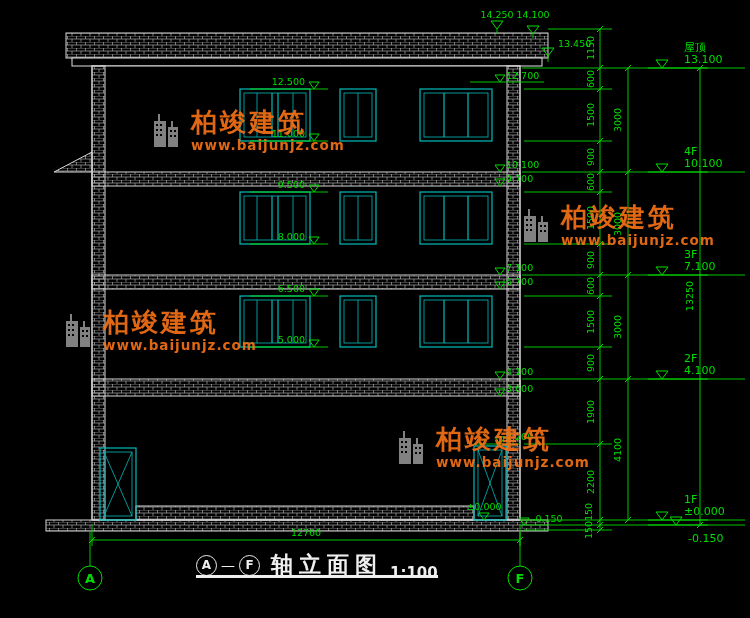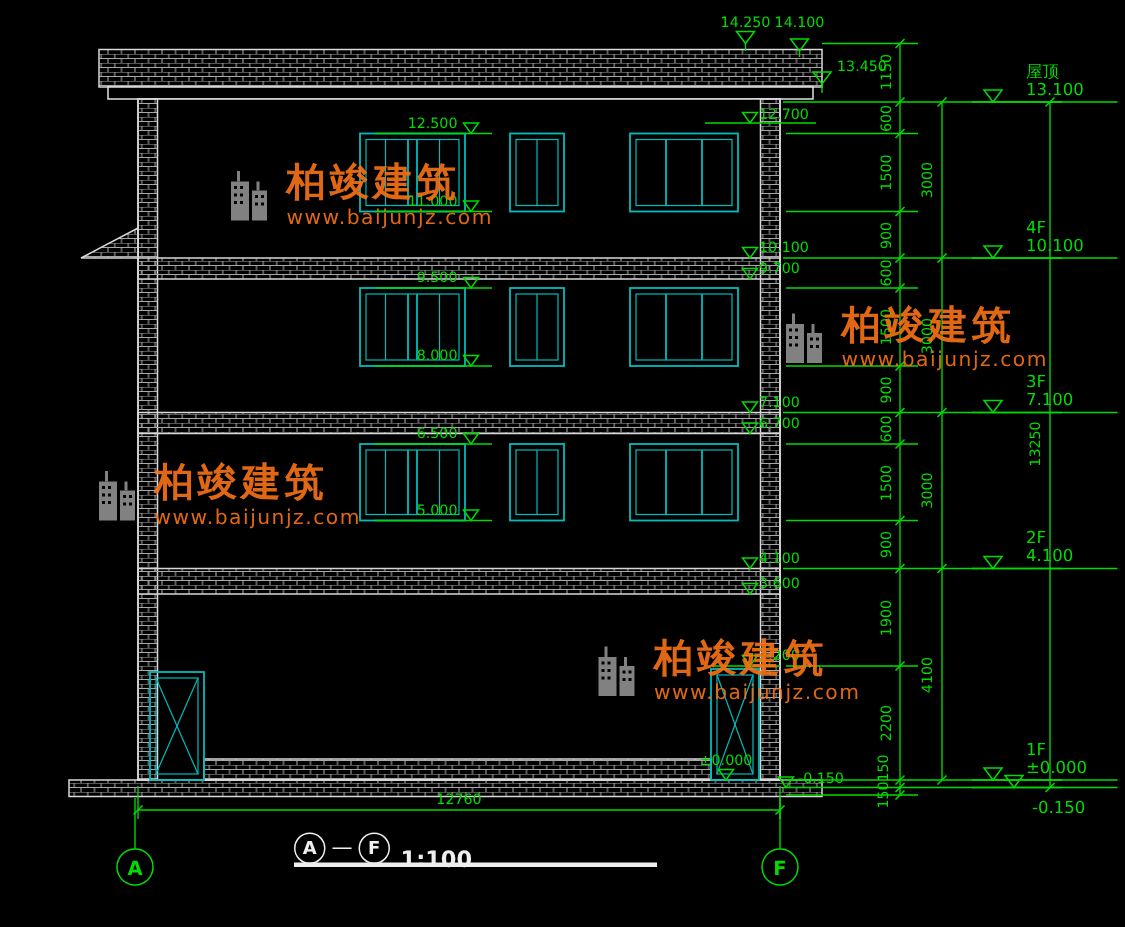--- a/index.html
+++ b/index.html
@@ -11,21 +11,21 @@
   .tw {stroke:#00bcbc;stroke-width:1.2;fill:none;}
   .twi{stroke:#00bcbc;stroke-width:0.8;fill:none;}
   .g  {stroke:#00dc00;stroke-width:0.9;fill:none;}
   .gt {stroke:#00dc00;stroke-width:1;fill:none;}
   text.d{fill:#00dc00;font-size:9.5px;}
   text.m{fill:#00dc00;font-size:11px;}
   text.b{fill:#00dc00;font-size:13px;font-weight:bold;}
   
   .wm{position:absolute;display:flex;align-items:center;gap:7px;color:#f97316;opacity:.9;pointer-events:none;}
   .wm-name{font-size:26px;font-weight:bold;letter-spacing:3px;line-height:1.1;}
-  .wm-url{font-size:13.5px;font-weight:normal;letter-spacing:1px;}
+  .wm-url{font-size:13.5px;font-weight:bold;letter-spacing:1px;}
   
   .titlebar{position:absolute;left:196px;top:548px;display:flex;align-items:center;gap:5px;color:#efefef;}
   .axcircle{width:19px;height:19px;border:1.5px solid #efefef;border-radius:50%;display:flex;
             align-items:center;justify-content:center;font-size:12px;font-weight:bold;}
   .dash{font-size:14px;margin:0 -1px;}
   .tname{font-size:22px;font-weight:bold;letter-spacing:6px;margin-left:6px;white-space:nowrap;}
   .tscale{font-size:15px;font-weight:bold;margin-left:2px;margin-top:16px;}
   .title-underline{position:absolute;left:196px;top:575px;width:242px;height:3px;background:#efefef;}
 </style>
 </head>
@@ -389,17 +389,18 @@
         <div class="wm-name">柏竣建筑</div>
   <div class="wm-url">www.baijunjz.com</div>
       </div>
 </div>
 
 
 <div class="titlebar">
   <span class="axcircle">A</span>
   <span class="dash">—</span>
   <span class="axcircle">F</span>
+  <span class="tname">轴立面图</span>
   <span class="tscale">1:100</span>
 </div>
 <div class="title-underline"></div>
 
 </div>
 
 </body></html>

